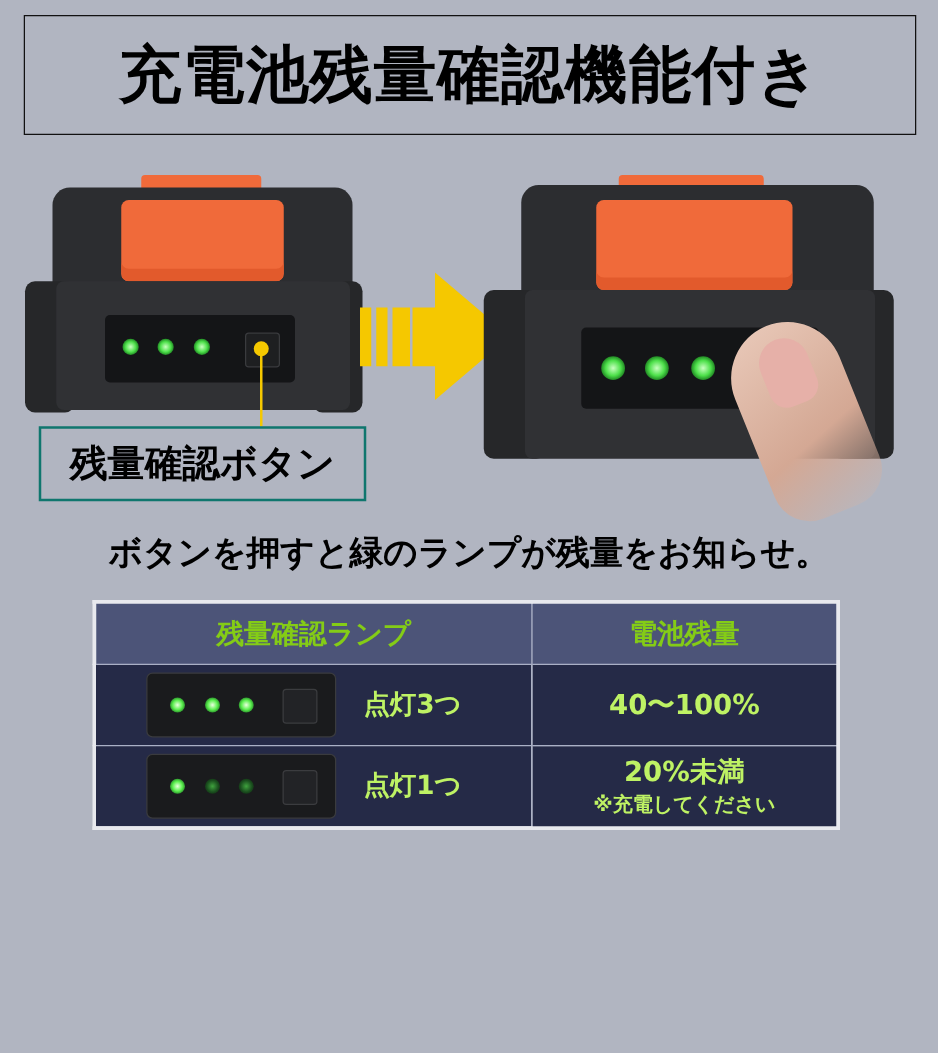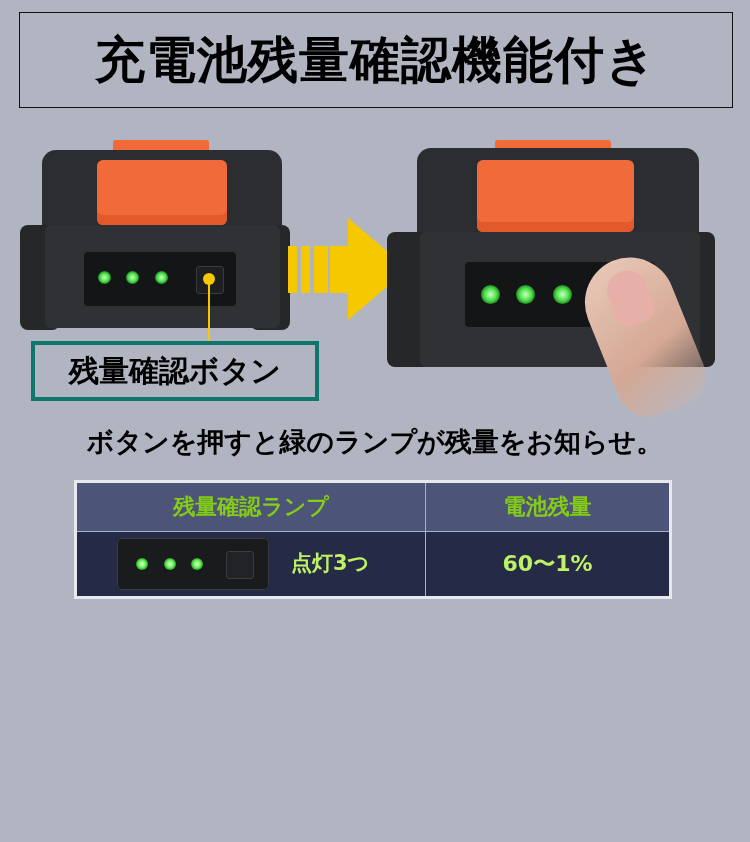--- a/index.html
+++ b/index.html
@@ -13,21 +13,21 @@
   .bat-body{position:absolute;background:#303134;border-radius:6px;}
   .bat-wing{position:absolute;background:#262729;border-radius:8px;}
   .latch{position:absolute;background:#f06a3a;border-radius:6px;box-shadow:inset 0 -10px 0 #e25a2c;}
   .latch-tab{position:absolute;background:#f06a3a;border-radius:3px 3px 0 0;}
   .led-panel{position:absolute;background:#141517;border-radius:4px;}
   .led{position:absolute;border-radius:50%;background:radial-gradient(circle,#c9ffc0 0%,#4de04a 45%,#1a7a1e 75%,#0a200c 100%);}
   .btn-sq{position:absolute;background:#1e1f21;border:1px solid #3a3b3e;border-radius:3px;}
   .pin{position:absolute;background:#f5c800;}
   .pin-dot{position:absolute;width:12px;height:12px;border-radius:50%;background:#f5c800;}
 
-  .callout{position:absolute;left:31px;top:341px;width:288px;height:60px;border:4px solid #0f766e;box-sizing:border-box;display:flex;align-items:center;justify-content:center;}
+  .callout{position:absolute;left:31px;top:341px;width:262px;height:60px;border:2px solid #0f766e;box-sizing:border-box;display:flex;align-items:center;justify-content:center;}
   .callout span{font-size:30px;font-weight:bold;color:#000;}
 
   .arrow-bars{position:absolute;}
   .arrow-bars div{position:absolute;background:#f5c800;}
   .finger{position:absolute;background:linear-gradient(160deg,#e9c9b9,#d4a894 60%,rgba(210,190,180,0.2));border-radius:45px 45px 30px 30px;transform:rotate(-22deg);}
   .nail{position:absolute;background:#e6b0a8;border-radius:20px 20px 14px 14px;transform:rotate(-22deg);}
 
   .sub{position:absolute;left:0;top:424px;width:750px;text-align:center;font-size:27px;font-weight:bold;color:#000;}
 
   table.spec{position:absolute;left:74px;top:480px;width:598px;border-collapse:collapse;border:3px solid #e8e9ee;}
@@ -103,16 +103,31 @@
   <tr>
     <td class="lamp-cell">
       <div class="mini-panel">
         <div class="mini-led" style="left:18px;"></div>
         <div class="mini-led" style="left:46px;"></div>
         <div class="mini-led" style="left:73px;"></div>
         <div class="mini-btn"></div>
       </div>
       <span class="lamp-label">点灯3つ</span>
     </td>
-    <td class="val"><span>60〜1%</span></td>
+    <td class="val"><span>40〜100%</span></td>
+  </tr>
+  <tr>
+    <td class="lamp-cell">
+      <div class="mini-panel">
+        <div class="mini-led" style="left:18px;"></div>
+        <div class="mini-led off" style="left:46px;"></div>
+        <div class="mini-led off" style="left:73px;"></div>
+        <div class="mini-btn"></div>
+      </div>
+      <span class="lamp-label">点灯1つ</span>
+    </td>
+    <td class="val">
+      <span>20%未満</span>
+      <small>※充電してください</small>
+    </td>
   </tr>
 </tbody>
   </table>
 
 </body></html>

